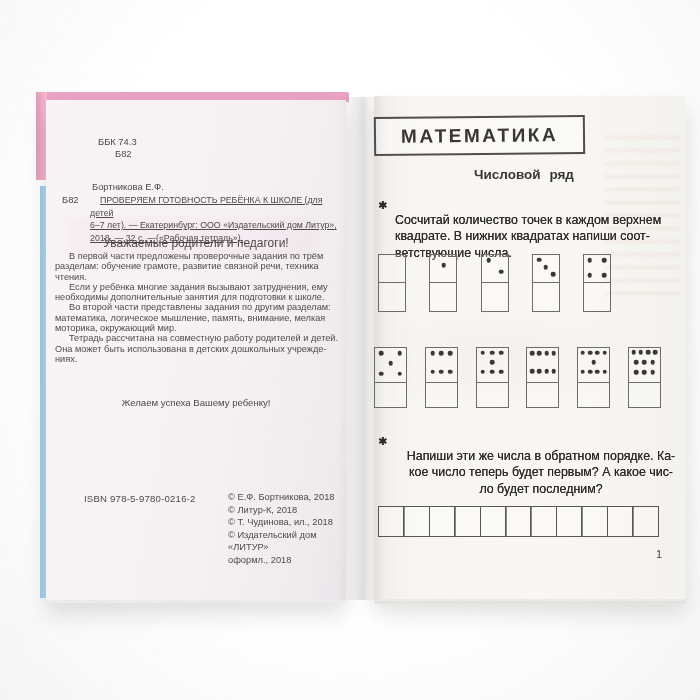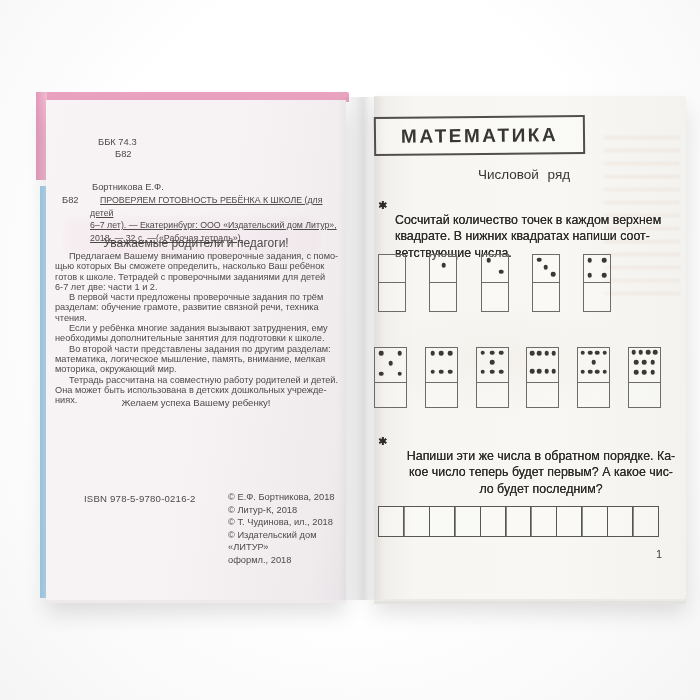--- a/index.html
+++ b/index.html
@@ -51,21 +51,21 @@
   .ann-p{margin:0;font-size:9.2px;line-height:10.3px;text-indent:14px;white-space:pre-line;}
   .closing{left:0;top:297px;width:300px;text-align:center;font-size:9.6px;}
   .isbn{left:38px;top:393px;font-size:9.6px;letter-spacing:0.2px;}
   .copyright{left:182px;top:391px;font-size:9.3px;line-height:12.6px;}
   .ghost-l1{left:20px;top:118px;width:252px;height:38px;background:rgba(233,160,195,0.08);filter:blur(6px);}
   
   .math-box-wrap{left:0;top:20px;width:312px;text-align:left;}
   .math-box{display:inline-block;border:2px solid #524e4b;padding:7px 25px 6px;
     font-size:19px;font-weight:bold;letter-spacing:2.5px;color:#3a3733;
     background:rgba(255,255,255,0.35);transform:rotate(-0.6deg);}
-  .subtitle{left:0;top:71px;width:300px;text-align:center;font-size:13.5px;font-weight:normal;
+  .subtitle{left:0;top:71px;width:300px;text-align:center;font-size:13.5px;font-weight:bold;
     word-spacing:5px;color:#3a3733;}
   .task{font-size:12.4px;line-height:16.2px;color:#2e2b28;text-shadow:0 0 0.4px currentColor;
     padding-left:17px;}
   .task .marker{position:absolute;left:0;top:1px;font-size:11px;}
   .task1{left:4px;top:100px;width:292px;}
   .task2{left:4px;top:336px;width:292px;text-align:center;}
   
   .domino-row{display:flex;justify-content:space-between;position:absolute;}
   .row1{left:4px;top:158px;width:233px;}
   .row2{left:0;top:251px;width:287px;}
@@ -106,24 +106,20 @@
     <div class="ghost-l1 abs"></div>
     <div class="abs lp-small bbk1">ББК 74.3</div>
     <div class="abs lp-small bbk2">Б82</div>
     <div class="abs author">Бортникова Е.Ф.</div>
     <div class="abs entry-code">Б82</div>
     <div class="abs bib preline">ПРОВЕРЯЕМ ГОТОВНОСТЬ РЕБЁНКА К ШКОЛЕ  (для детей
 6–7 лет). — Екатеринбург: ООО «Издательский дом Литур»,
 2018. — 32 с. —(«Рабочая тетрадь»).</div>
     <div class="abs salutation">Уважаемые родители и педагоги!</div>
     <div class="abs annotation">
-        <p class="ann-p">Предлагаем Вашему вниманию проверочные задания, с помо-
-щью которых Вы сможете определить, насколько Ваш ребёнок
-готов к школе. Тетрадей с проверочными заданиями для детей
-6-7 лет две: части 1 и 2.</p>
         <p class="ann-p">В первой части предложены проверочные задания по трём
 разделам: обучение грамоте, развитие связной речи, техника
 чтения.</p>
         <p class="ann-p">Если у ребёнка многие задания вызывают затруднения, ему
 необходимы дополнительные занятия для подготовки к школе.</p>
         <p class="ann-p">Во второй части представлены задания по другим разделам:
 математика, логическое мышление, память, внимание, мелкая
 моторика, окружающий мир.</p>
         <p class="ann-p">Тетрадь рассчитана на совместную работу родителей и детей.
 Она может быть использована в детских дошкольных учрежде-

